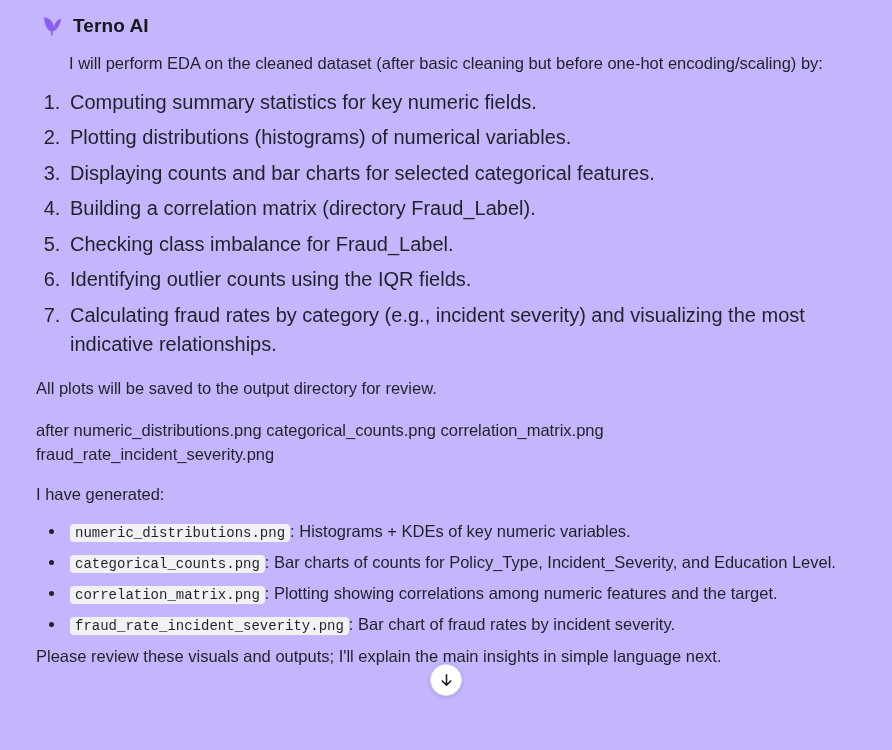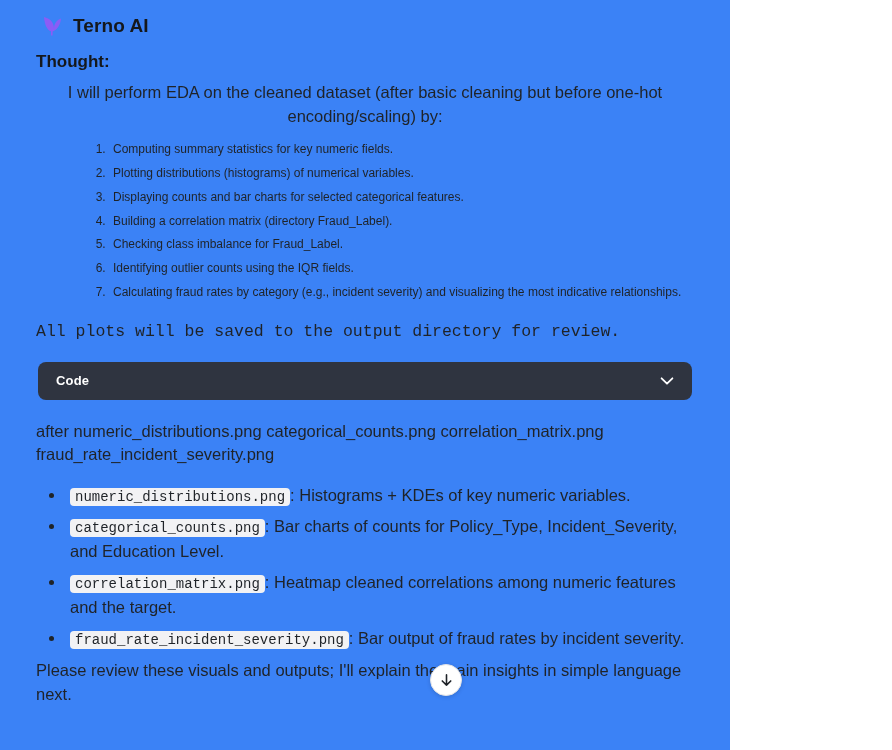--- a/index.html
+++ b/index.html
@@ -7,24 +7,24 @@
     margin: 0;
     padding: 0;
     width: 892px;
     height: 750px;
     background: #ffffff;
     font-family: "Liberation Sans", sans-serif;
     color: #1f2328;
   }
   #app {
     position: relative;
-    width: 730px;
+    width: 892px;
     height: 750px;
     overflow: hidden;
-    background: #3b82f6;
+    background: #c4b5fd;
   }
   .content {
     padding: 10px 36px 0 36px;
   }
   
   .brand {
     display: flex;
     align-items: center;
     gap: 9px;
     margin: 4px 0 14px 4px;
@@ -52,31 +52,29 @@
     line-height: 1.45;
     margin: 0 0 12px 0;
     color: #1f2328;
     text-align: center;
   }
   ol.steps {
     margin: 0 0 18px 0;
     padding-left: 30px;
   }
   ol.steps li {
-    font-size: 12px;
+    font-size: 20px;
     line-height: 1.45;
     margin-bottom: 6.5px;
     padding-left: 4px;
-    margin-left: 43px;
   }
   .note-para {
     font-size: 16.5px;
     line-height: 1.45;
     margin: 0 0 18px 0;
-    font-family: Liberation Mono, monospace;
   }
   
   .code-bar {
     background: #2f3440;
     color: #ffffff;
     border-radius: 8px;
     height: 38px;
     display: flex;
     align-items: center;
     justify-content: space-between;
@@ -159,60 +157,52 @@
 
     <div class="brand">
       <span class="brand-logo">
         <svg class="brand-logo" viewBox="0 0 24 24" xmlns="http://www.w3.org/2000/svg">
           <path d="M4 3 C10 4.5 13.5 8 14 14 C14.4 9.5 16.5 6.2 21 4.5 C20.2 12 16.6 16.2 12.6 17.4 L12.6 21.5 L11 21.5 L11 17.3 C7.2 16.2 4.6 10.8 4 3 Z" fill="#8b5cf6"></path>
         </svg>
       </span>
       <span class="brand-name">Terno AI</span>
     </div>
 
-    <div class="thought-label">Thought:</div>
 
     <p class="intro-para">I will perform EDA on the cleaned dataset (after basic cleaning but before one-hot encoding/scaling) by:</p>
 
     <ol class="steps">
       <li>Computing summary statistics for key numeric fields.</li>
       <li>Plotting distributions (histograms) of numerical variables.</li>
       <li>Displaying counts and bar charts for selected categorical features.</li>
       <li>Building a correlation matrix (directory Fraud_Label).</li>
       <li>Checking class imbalance for Fraud_Label.</li>
       <li>Identifying outlier counts using the IQR fields.</li>
       <li>Calculating fraud rates by category (e.g., incident severity) and visualizing the most indicative relationships.</li>
     </ol>
 
     <p class="note-para">All plots will be saved to the output directory for review.</p>
 
-    <div class="code-bar">
-      <span class="code-bar-label">Code</span>
-      <span>
-        <svg class="chevron" viewBox="0 0 20 20" xmlns="http://www.w3.org/2000/svg">
-          <path d="M4 7 L10 13 L16 7" fill="none" stroke="#ffffff" stroke-width="2" stroke-linecap="round" stroke-linejoin="round"></path>
-        </svg>
-      </span>
-    </div>
 
     <p class="file-line">after numeric_distributions.png categorical_counts.png correlation_matrix.png fraud_rate_incident_severity.png</p>
 
+    <p class="gen-para">I have generated:</p>
 
     <ul class="outputs">
       <li>
         <code class="inline">numeric_distributions.png</code><span>: Histograms + KDEs of key numeric variables.</span>
       </li>
       <li>
         <code class="inline">categorical_counts.png</code><span>: Bar charts of counts for Policy_Type, Incident_Severity, and Education Level.</span>
       </li>
       <li>
-        <code class="inline">correlation_matrix.png</code><span>: Heatmap cleaned correlations among numeric features and the target.</span>
-      </li>
-      <li>
-        <code class="inline">fraud_rate_incident_severity.png</code><span>: Bar output of fraud rates by incident severity.</span>
+        <code class="inline">correlation_matrix.png</code><span>: Plotting showing correlations among numeric features and the target.</span>
+      </li>
+      <li>
+        <code class="inline">fraud_rate_incident_severity.png</code><span>: Bar chart of fraud rates by incident severity.</span>
       </li>
     </ul>
 
     <p class="closing-para">Please review these visuals and outputs; I'll explain the main insights in simple language next.</p>
   </div>
 
   <div class="scroll-down">
     <span>
       <svg viewBox="0 0 16 16" xmlns="http://www.w3.org/2000/svg">
         <path d="M8 2 L8 13 M3.5 8.5 L8 13 L12.5 8.5" fill="none" stroke="#1f2328" stroke-width="1.7" stroke-linecap="round" stroke-linejoin="round"></path>

